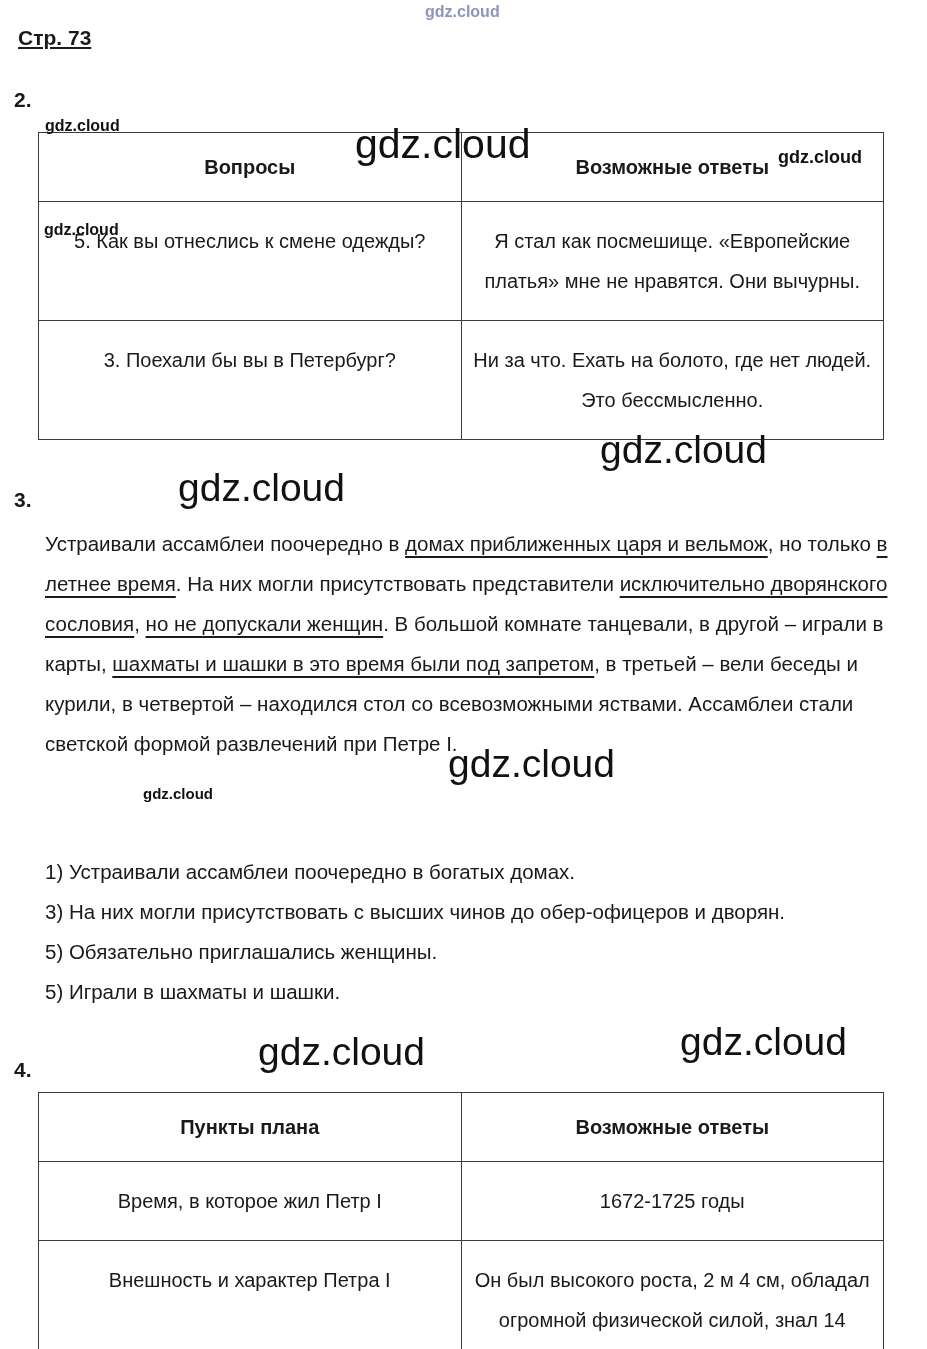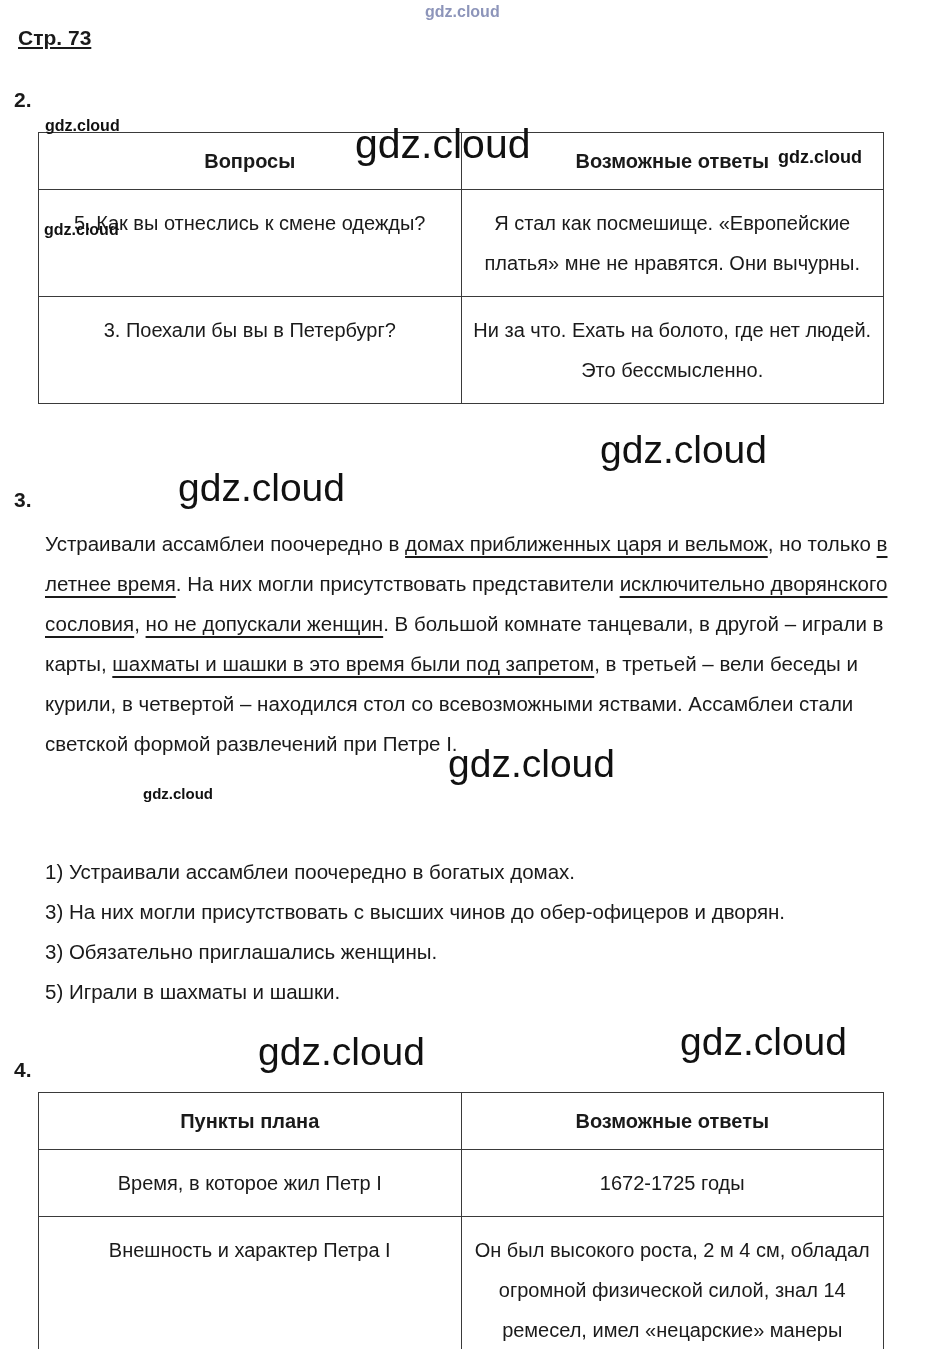--- a/index.html
+++ b/index.html
@@ -28,21 +28,21 @@
     border-collapse:collapse;
     table-layout:fixed;
     background:#fff;
   }
   #table-2 { top:132px; }
   #table-4 { top:1092px; }
   table.answers th, table.answers td {
     border:1px solid #3a3a3a;
     text-align:center;
     vertical-align:top;
-    padding:13px 10px;
+    padding:19px 10px;
     font-size:20px;
   }
   table.answers th { font-weight:bold; line-height:30px; }
   table.answers td { line-height:40px; }
   .paragraph {
     position:absolute; left:45px; top:524px; width:843px;
     font-size:20.5px; line-height:40px;
     text-align:left;
   }
   .paragraph .u {
@@ -90,21 +90,21 @@
       </tbody>
     </table>
 
   <div class="sec-num" id="sec3-num">3.</div>
 
   <div class="paragraph"><span>Устраивали ассамблеи поочередно в </span><span class="u">домах приближенных царя и вельмож</span><span>, но только </span><span class="u">в летнее время</span><span>. На них могли присутствовать представители </span><span class="u">исключительно дворянского сословия</span><span>, </span><span class="u">но не допускали женщин</span><span>. В большой комнате танцевали, в другой – играли в карты, </span><span class="u">шахматы и шашки в это время были под запретом</span><span>, в третьей – вели беседы и курили, в четвертой – находился стол со всевозможными яствами. Ассамблеи стали светской формой развлечений при Петре I.</span></div>
 
   <div class="numbered-list">
       <div>1) Устраивали ассамблеи поочередно в богатых домах.</div>
       <div>3) На них могли присутствовать с высших чинов до обер-офицеров и дворян.</div>
-      <div>3) Обязательно приглашались женщины.</div>
+      <div>5) Обязательно приглашались женщины.</div>
       <div>5) Играли в шахматы и шашки.</div>
     </div>
 
   <div class="sec-num" id="sec4-num">4.</div>
 
   <table class="answers" id="table-4">
       <thead>
         <tr>
           <th>Пункты плана</th>
           <th>Возможные ответы</th>

